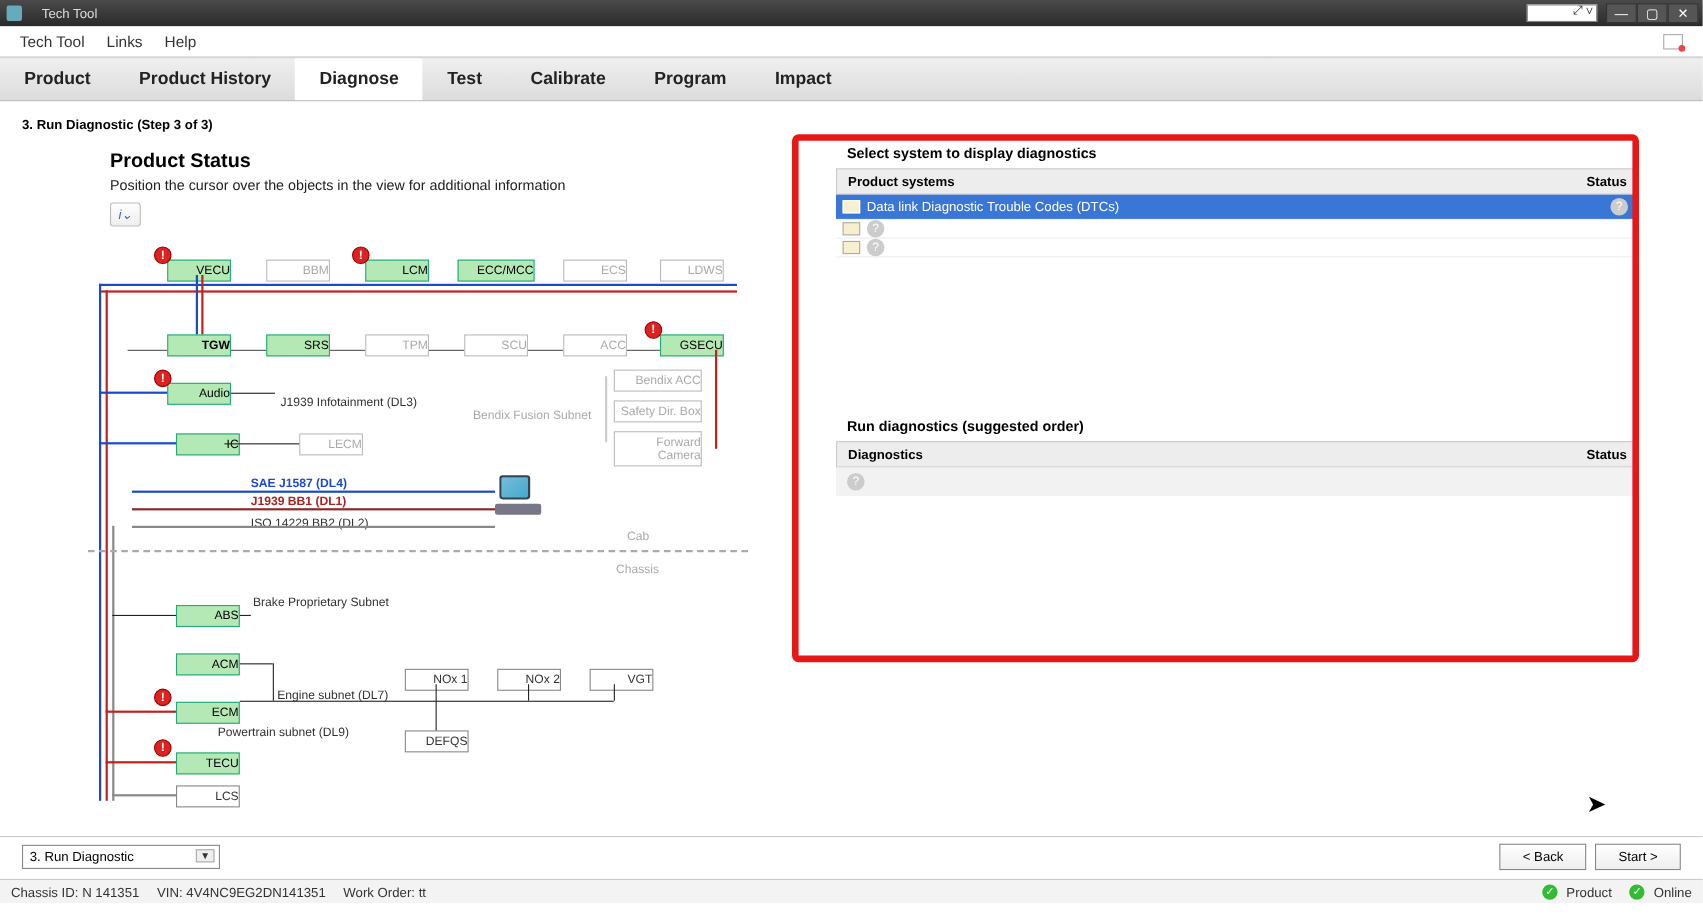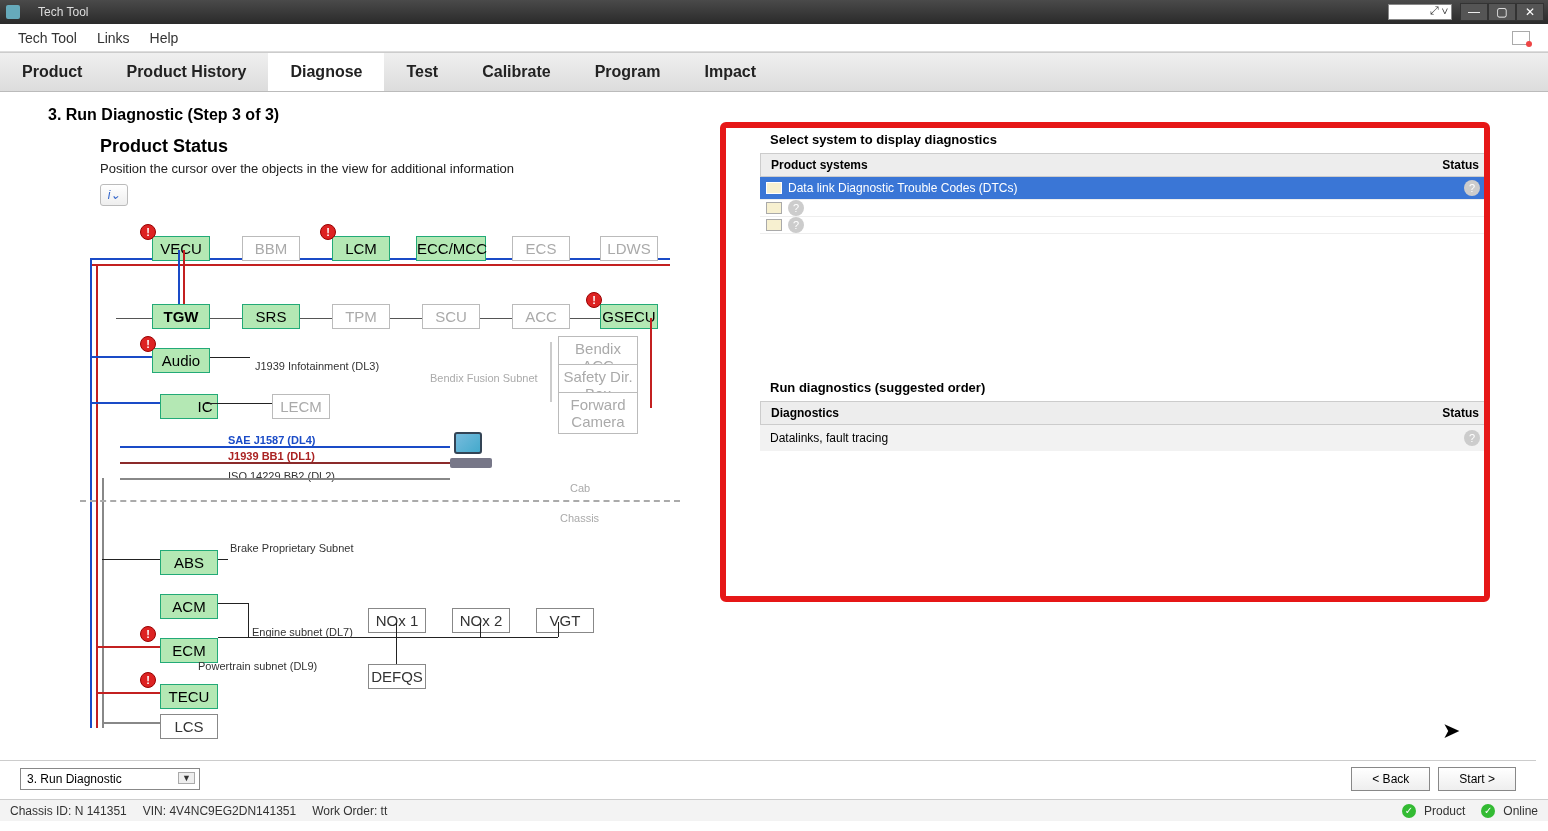--- a/index.html
+++ b/index.html
@@ -23,30 +23,30 @@
 .menubar .notif-icon::after { content: ""; position: absolute; right: -3px; bottom: -3px; width: 6px; height: 6px; background: #e44; border-radius: 50%; }
 
 
 .tabbar { background: linear-gradient(to bottom, #efefef, #dcdcdc); height: 40px; display: flex; align-items: stretch; border-top: 1px solid #ccc; border-bottom: 1px solid #bbb; }
 .tabbar .tab { padding: 0 22px; display: flex; align-items: center; font-size: 16px; font-weight: bold; color: #222; cursor: pointer; }
 .tabbar .tab.active { background: #fff; }
 
 
 .content { position: relative; height: 672px; }
 
-.page-heading { font-size: 16px; font-weight: bold; padding: 14px 0 0 20px; margin-left: 28px; }
+.page-heading { font-size: 12px; font-weight: bold; padding: 14px 0 0 20px; }
 
 .status-area { position: absolute; left: 100px; top: 44px; width: 620px; }
 .status-title { font-size: 18px; font-weight: bold; }
 .status-hint { font-size: 13px; margin-top: 4px; color: #222; }
 .info-btn { width: 28px; height: 22px; border: 1px solid #bbb; background: linear-gradient(to bottom,#fff,#eee); margin-top: 8px; display:flex;align-items:center;justify-content:center;font-size:12px;font-style:italic;color:#36c;border-radius:3px; }
 
 
 .diagram { position: absolute; left: 80px; top: 130px; width: 640px; height: 560px; }
-.ecu { position: absolute; border: 1px solid #2a7; background: #b4e8b4; padding: 3px 0; font-size: 15px; text-align: center; min-width: 58px; }
+.ecu { position: absolute; border: 1px solid #2a7; background: #b4e8b4; padding: 3px 0; font-size: 11px; text-align: right; min-width: 58px; }
 .ecu.dim { background: #fff; border-color: #bbb; color: #aaa; }
 .ecu.plain { background: #fff; border-color: #888; color: #333; }
 .warn { position: absolute; width: 16px; height: 16px; background: #d22; border: 1px solid #900; border-radius: 50%; display:flex;align-items:center;justify-content:center;color:#fff;font-size:11px;font-weight:bold; z-index:5;}
 .diagram-label { position: absolute; font-size: 11px; color: #333; }
 .diagram-label.dim { color: #aaa; }
 .hline { position: absolute; height: 2px; }
 .vline { position: absolute; width: 2px; }
 .blue { background: #1a4bc7; }
 .red { background: #c32020; }
 .maroon { background: #8b2a2a; }
@@ -73,21 +73,21 @@
 .run-diag-section .panel-heading{margin-top:0;}
 .dtc-active-row { background: #dcdcdc; font-size: 12px; font-weight: bold; padding: 5px 10px; border-top:1px solid #ccc;border-bottom:1px solid #ccc;}
 .diag-item-row { background: #f2f2f2; display: flex; align-items: center; font-size: 12px; padding: 5px 10px; }
 .diag-item-row .txt{flex:1;}
 .diag-item-row .status-icon{width:16px;height:16px;border-radius:50%;background:#ccc;color:#fff;font-size:11px;display:flex;align-items:center;justify-content:center;}
 
 
 .annotation { position: absolute; border: 6px solid #e61717; border-radius: 6px; pointer-events: none; }
 
 
-.bottom-nav { position: absolute; left: 0; right: 12px; bottom: 35px; height: 36px; border-top: 1px solid #ccc; display: flex; align-items: center; padding: 0 20px; gap: 8px; background:#fff;}
+.bottom-nav { position: absolute; left: 0; right: 0; bottom: 35px; height: 36px; border-top: 1px solid #ccc; display: flex; align-items: center; padding: 0 20px; gap: 8px; background:#fff;}
 .combo-box { height: 22px; border: 1px solid #888; background: #fff; font-size: 12px; padding: 0 24px 0 6px; position: relative; min-width: 180px; display:flex;align-items:center;}
 .combo-box::after { content: "▼"; position: absolute; right: 4px; top: 3px; font-size: 9px; color: #333; background:#eee;padding:0 3px;border:1px solid #aaa;}
 .bottom-nav .spacer { flex: 1; }
 .nav-btn { height: 24px; padding: 0 20px; border: 1px solid #888; background: linear-gradient(to bottom,#fff,#eee); font-size: 12px; cursor: pointer; }
 
 
 .statusbar { position: absolute; left: 0; right: 0; bottom: 10px; height: 22px; background: #f3f3f3; border-top: 1px solid #ccc; display: flex; align-items: center; font-size: 12px; color: #333; padding: 0 10px; gap: 16px; }
 .statusbar .spacer { flex: 1; }
 .status-led { width: 14px; height: 14px; border-radius: 50%; background: #3b3; display:inline-flex;align-items:center;justify-content:center;color:#fff;font-size:10px;margin-right:4px;}
 .status-group{display:flex;align-items:center;gap:4px;}
@@ -249,21 +249,20 @@
       <span class="status-icon">?</span>
     </div>
 
     <div class="run-diag-section">
       <div class="panel-heading">Run diagnostics (suggested order)</div>
       <div class="panel-table-header">
         <div class="col1">Diagnostics</div>
         <div class="col2">Status</div>
       </div>
       <div class="diag-item-row">
-        <span class="txt">Datalinks, fault tracing</span>
         <span class="status-icon">?</span>
       </div>
     </div>
   </div>
 
   <div class="annotation" style="left:720px;top:30px;width:770px;height:480px;"></div>
 
 </div>
 
 <div class="bottom-nav">

